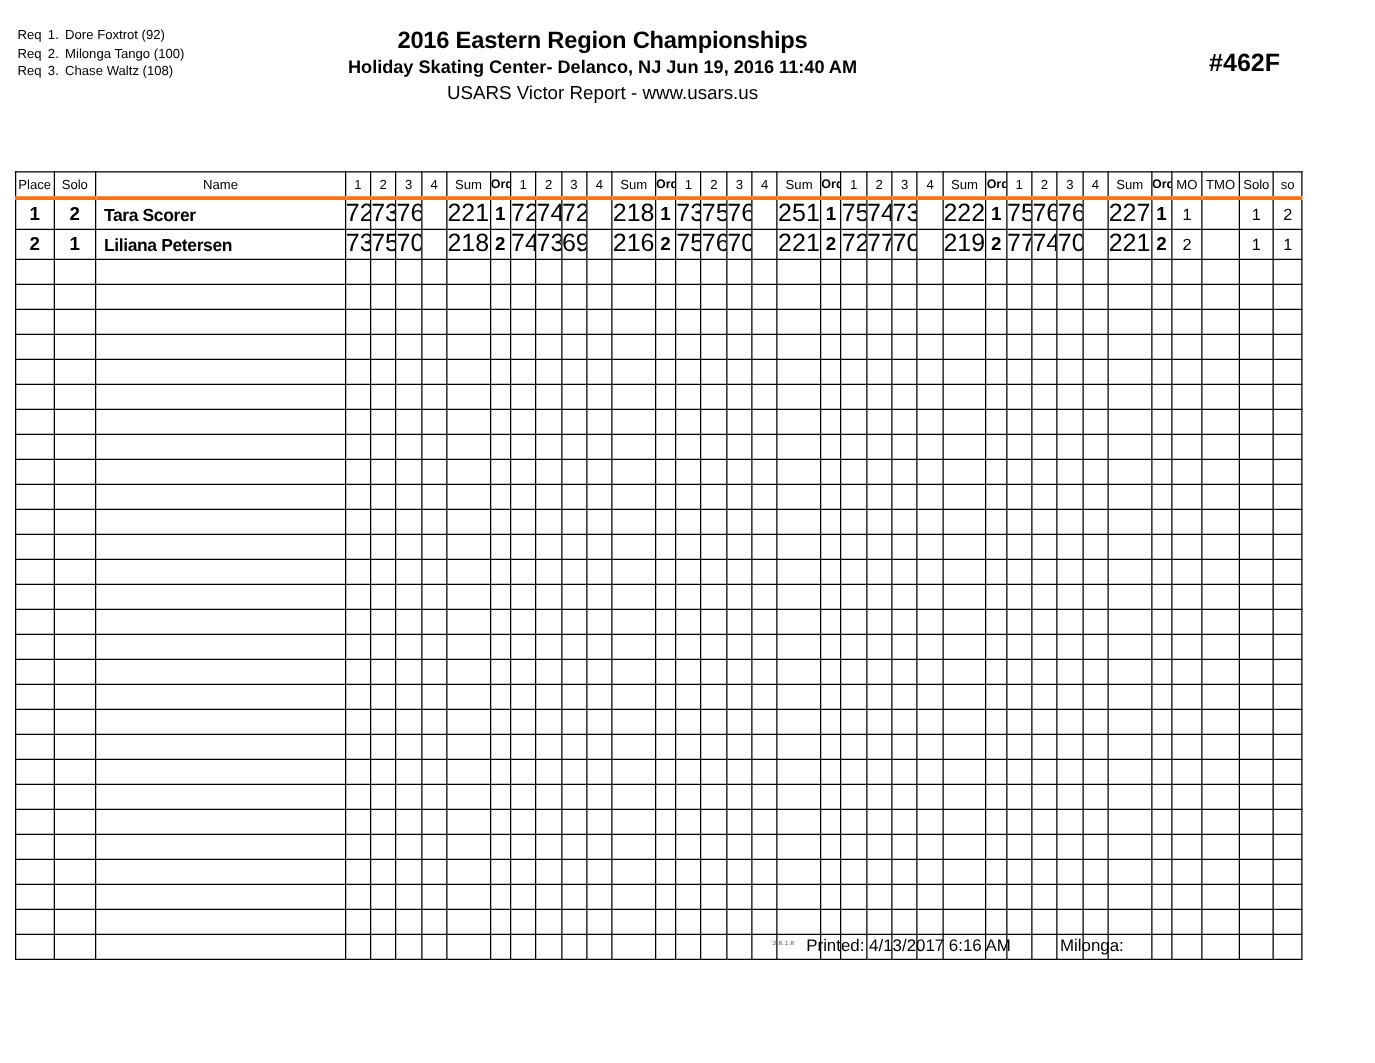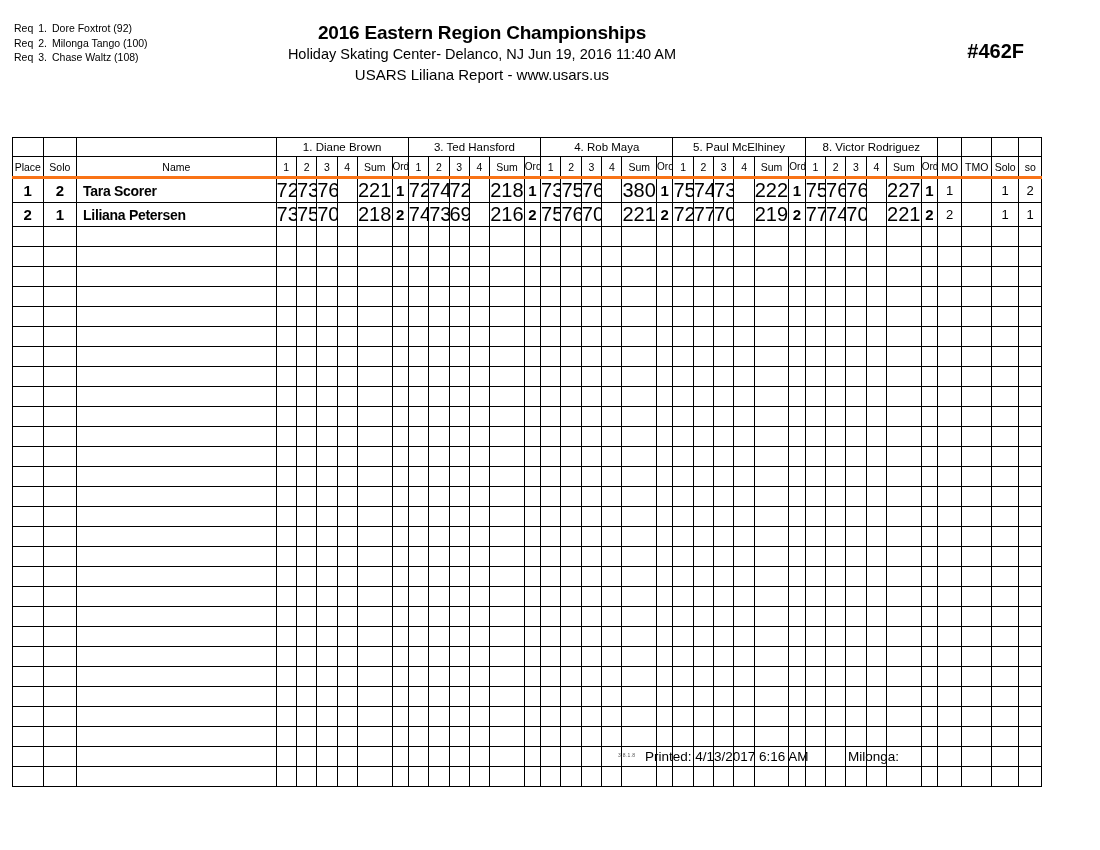--- a/index.html
+++ b/index.html
@@ -41,21 +41,21 @@
   }
   #title-main {
     font-size: 19px;
     font-weight: bold;
     line-height: 22px;
     letter-spacing: -0.2px;
   }
   #title-venue {
     font-size: 14.5px;
     line-height: 20px;
-    font-weight: normal;
+    font-weight: bold;
   }
   #title-event {
     font-size: 18px;
     font-weight: bold;
     line-height: 24px;
   }
   #title-report {
     font-size: 15px;
     line-height: 22px;
     font-weight: normal;
@@ -120,20 +120,21 @@
   tr.colhead td {
     border-bottom: 3px solid #f97316;
   }
   
   td.ord {
     border-left: 5px solid #000;
     border-right: 5px solid #000;
   }
   tr.colhead td.ord {
     font-size: 10px;
+    font-weight: bold;
   }
   
   tr.datarow td {
     height: 19px;
     font-size: 14px;
   }
   tr.datarow td.place,
   tr.datarow td.cont,
   tr.datarow td.ord {
     font-weight: bold;
@@ -208,21 +209,21 @@
     <span class="req-label">Req</span><span class="req-num">2.</span><span class="req-name">Milonga Tango (100)</span>
   </span>
   <span class="req-line">
     <span class="req-label">Req</span><span class="req-num">3.</span><span class="req-name">Chase Waltz (108)</span>
   </span>
 </div>
 
 <div id="doc-header">
   <div id="title-main">2016 Eastern Region Championships</div>
   <div id="title-venue">Holiday Skating Center- Delanco, NJ  Jun 19, 2016  11:40 AM</div>
-  <div id="title-report">USARS Liliana Report - www.usars.us</div>
+  <div id="title-report">USARS Victor Report - www.usars.us</div>
 </div>
 <div id="event-code">#462F</div>
 
 <div id="sheet">
   <table class="grid">
     <colgroup>
       <col style="width:30px">
         <col style="width:33px">
         <col style="width:196px">
       <col style="width:20px">
@@ -255,34 +256,20 @@
         <col style="width:20px">
         <col style="width:34px">
         <col style="width:16px">
       <col style="width:24px">
         <col style="width:29px">
         <col style="width:27px">
         <col style="width:22px">
     </colgroup>
     <tbody>
 
-      <tr>
-        <td class="void"></td>
-        <td class="void"></td>
-        <td class="void"></td>
-        <td class="judge-band" colspan="6">1.  Diane Brown</td>
-        <td class="judge-band" colspan="6">3.  Ted Hansford</td>
-        <td class="judge-band" colspan="6">4.  Rob Maya</td>
-        <td class="judge-band" colspan="6">5.  Paul McElhiney</td>
-        <td class="judge-band" colspan="6">8.  Victor Rodriguez</td>
-        <td class="void"></td>
-        <td class="void"></td>
-        <td class="void"></td>
-        <td class="void"></td>
-      </tr>
 
       <tr class="colhead">
         <td class="h-place">Place</td>
         <td class="h-cont">Solo</td>
         <td class="h-name">Name</td>
 
         <td>1</td>
         <td>2</td>
         <td>3</td>
         <td>4</td>
@@ -336,21 +323,21 @@
           <td class="score">72</td>
           <td class="score">74</td>
           <td class="score">72</td>
           <td class="score"></td>
           <td class="sum">218</td>
           <td class="ord">1</td>
           <td class="score">73</td>
           <td class="score">75</td>
           <td class="score">76</td>
           <td class="score"></td>
-          <td class="sum">380</td>
+          <td class="sum">251</td>
           <td class="ord">1</td>
           <td class="score">75</td>
           <td class="score">74</td>
           <td class="score">73</td>
           <td class="score"></td>
           <td class="sum">222</td>
           <td class="ord">1</td>
           <td class="score">75</td>
           <td class="score">76</td>
           <td class="score">76</td>

